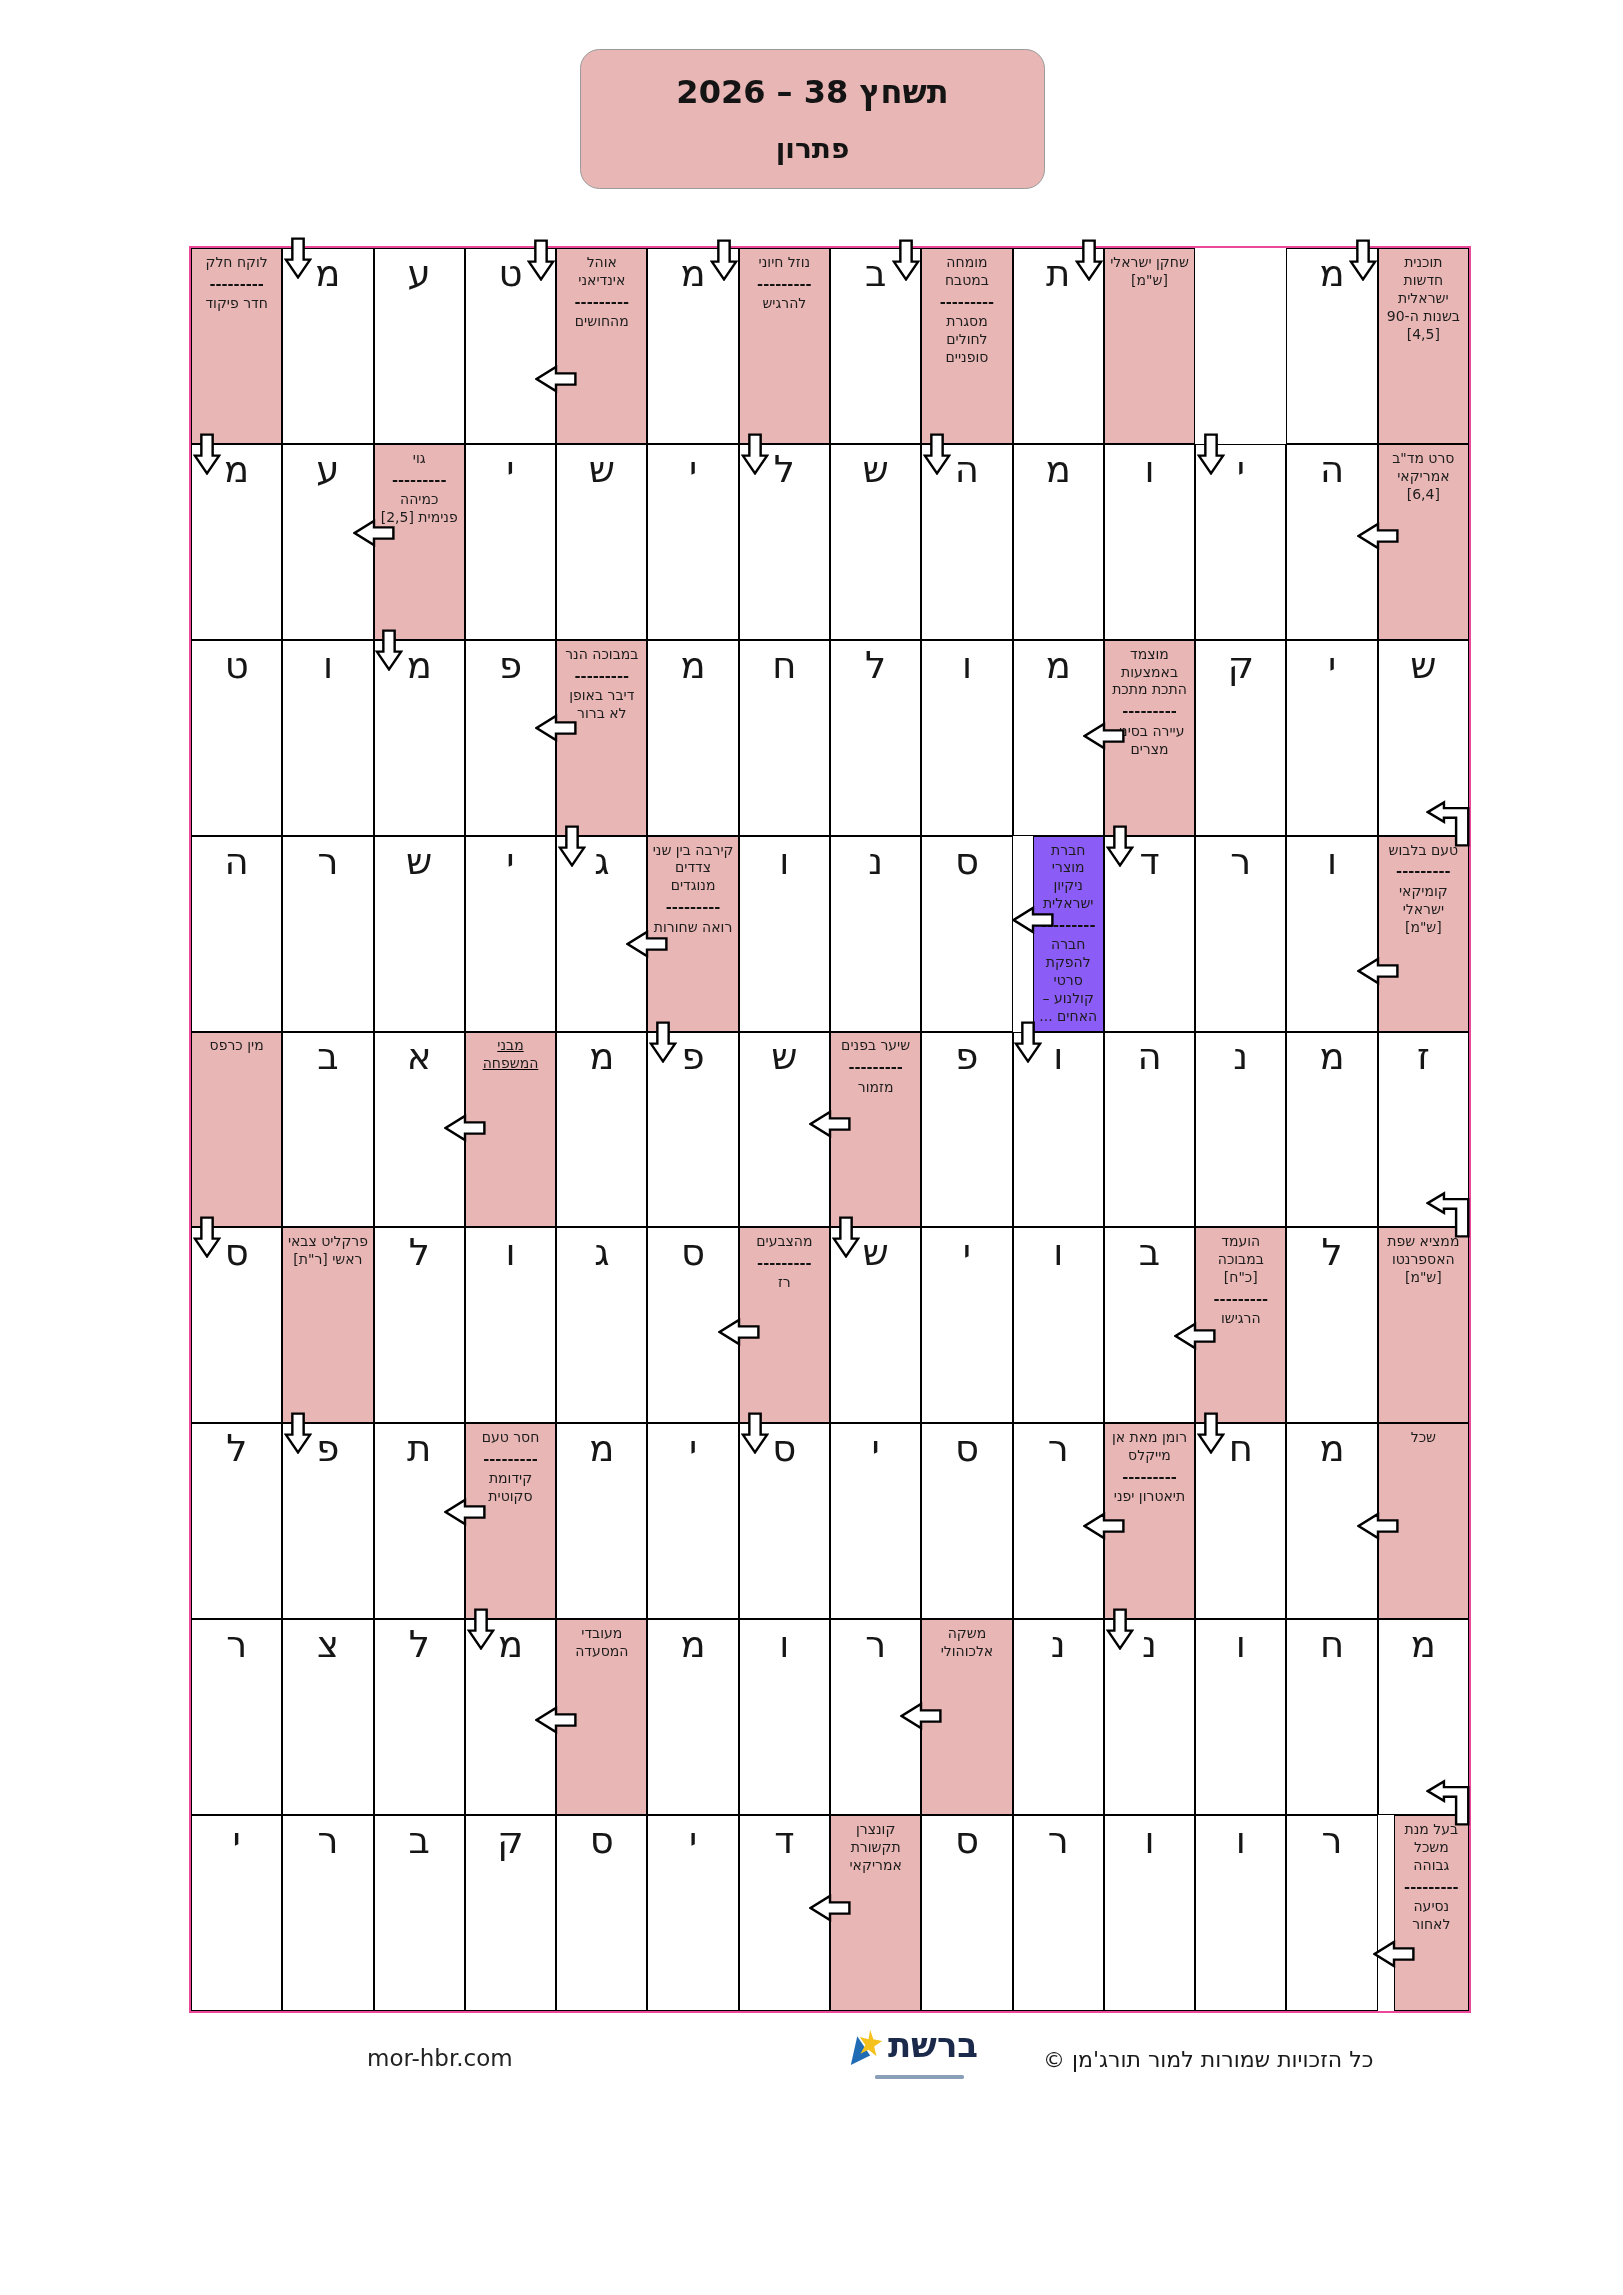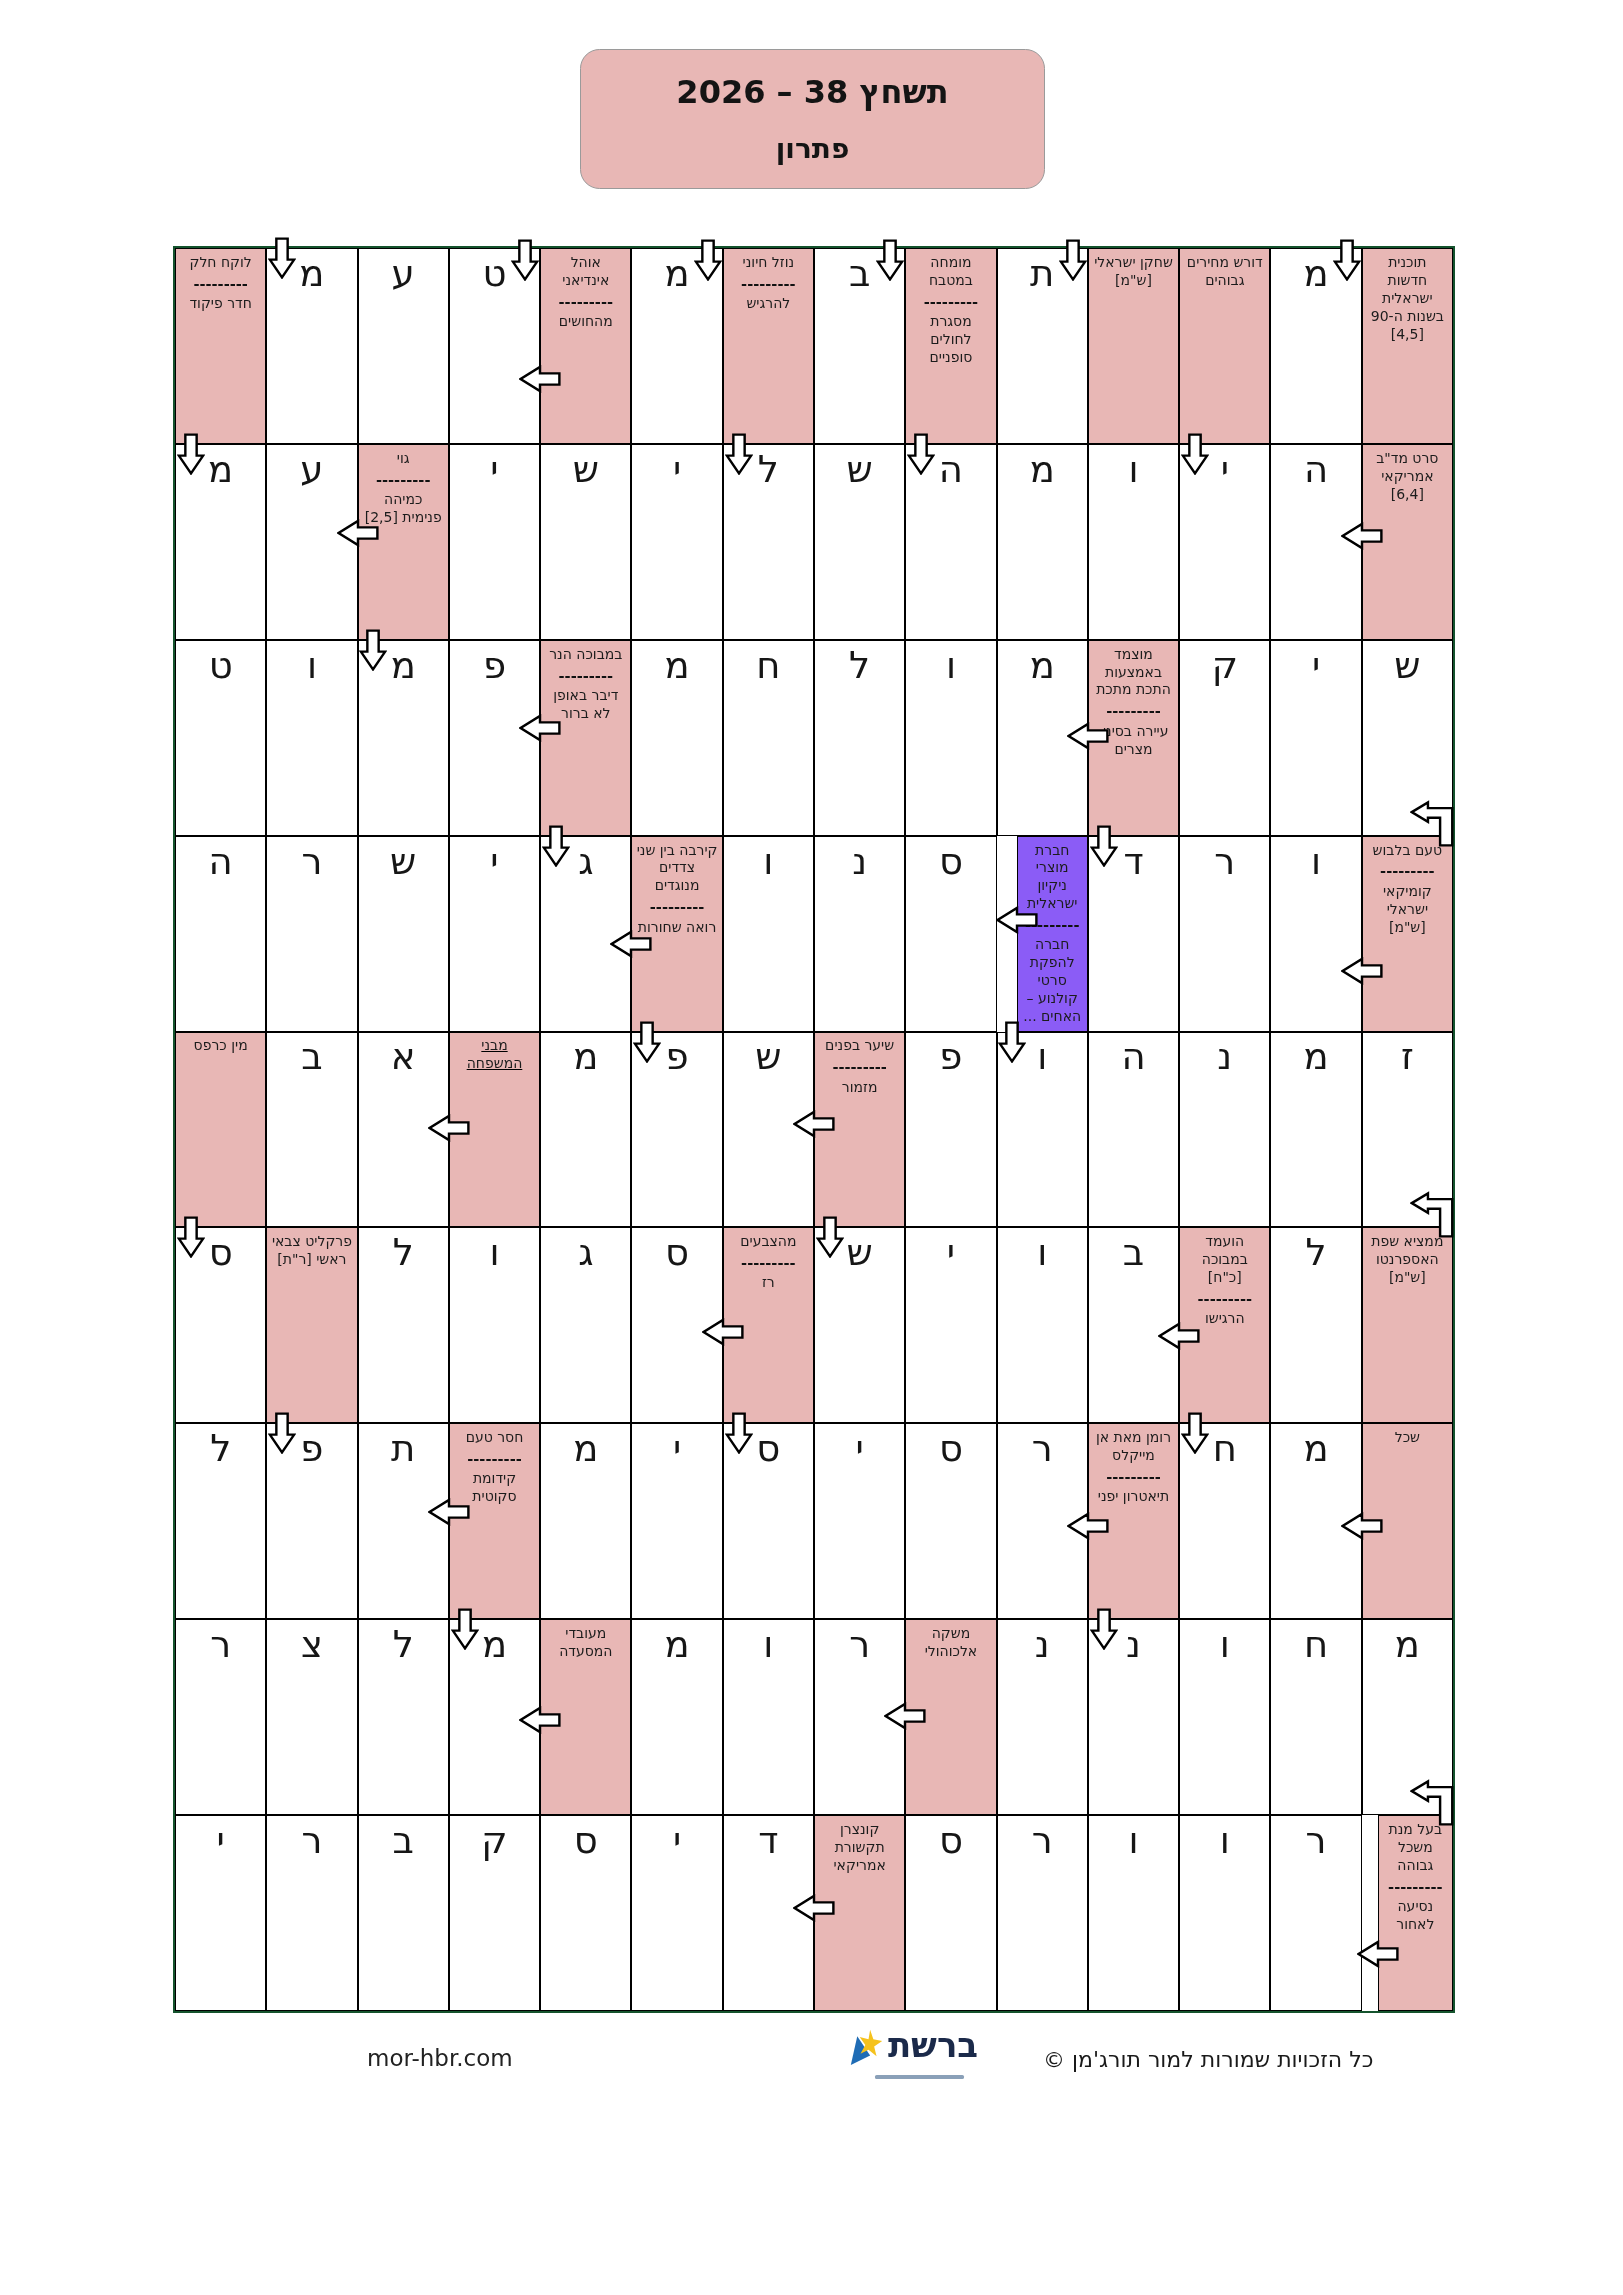--- a/index.html
+++ b/index.html
@@ -6,23 +6,23 @@
   body{width:1623px;height:2295px;position:relative;font-family:"DejaVu Sans",sans-serif;}
   .title-box{
     position:absolute;left:580px;top:49px;width:463px;height:138px;
     border:1.6px solid #9a9a9a;border-radius:19.5px;
     display:flex;flex-direction:column;align-items:center;justify-content:center;gap:21px;
     direction:rtl;
   }
   .title-main{font-size:32px;font-weight:bold;color:#141414;}
   .title-sub{font-size:28px;font-weight:bold;color:#141414;}
   .grid{
-    position:absolute;left:173px;top:246px;width:1278px;height:1763px;
+    position:absolute;left:189px;top:246px;width:1278px;height:1763px;
     display:grid;grid-template-columns:repeat(14,1fr);grid-template-rows:repeat(9,1fr);
-    border:2px solid #14532d;background:#fff;direction:ltr;
+    border:2px solid #ec4899;background:#fff;direction:ltr;
   }
   .cell{position:relative;border:1.2px solid #000;box-sizing:border-box;overflow:visible;}
   .cell.letter{background:#fff;}
   .cell.clue{direction:rtl;text-align:center;padding:4.9px 4px 3.2px 4px;}
   .letter-glyph{
     display:block;text-align:center;margin-top:4.9px;font-size:37px;line-height:1.1;color:#161616;
   }
   .clue-text{font-size:14px;line-height:1.28;color:#1c1c1c;}
   .clue-divider{font-size:14.6px;font-weight:bold;letter-spacing:0px;color:#111;margin:8px 0 6.5px 0;line-height:0.6;}
   .arrow{position:absolute;z-index:6;line-height:0;}
@@ -97,23 +97,20 @@
     </div>
     <div class="cell letter" style="grid-row-start: 1; grid-column-start: 10;">
       <span class="letter-glyph">ת</span>
       <span class="arrow ar-d-tr"><svg width="28" height="42" viewBox="0 0 34 52">
           <path d="M10 2 H24 V28 H32 L17 50 L2 28 H10 Z" fill="#ffffff" stroke="#000000" stroke-width="3" stroke-linejoin="miter"></path>
         </svg></span>
     </div>
     <div class="cell clue" style="grid-row-start: 1; grid-column-start: 11; background: rgb(232, 183, 181);">
       <div class="clue-text">שחקן ישראלי [ש"מ]</div>
     </div>
-    <div class="cell clue" style="grid-row-start: 1; grid-column-start: 12; background: rgb(232, 183, 181);">
-      <div class="clue-text">דורש מחירים גבוהים</div>
-    </div>
     <div class="cell letter" style="grid-row-start: 1; grid-column-start: 13;">
       <span class="letter-glyph">מ</span>
       <span class="arrow ar-d-tr"><svg width="28" height="42" viewBox="0 0 34 52">
           <path d="M10 2 H24 V28 H32 L17 50 L2 28 H10 Z" fill="#ffffff" stroke="#000000" stroke-width="3" stroke-linejoin="miter"></path>
         </svg></span>
     </div>
     <div class="cell clue" style="grid-row-start: 1; grid-column-start: 14; background: rgb(232, 183, 181);">
       <div class="clue-text">תוכנית חדשות ישראלית בשנות ה-90 [4,5]</div>
     </div>
     <div class="cell letter" style="grid-row-start: 2; grid-column-start: 1;">

